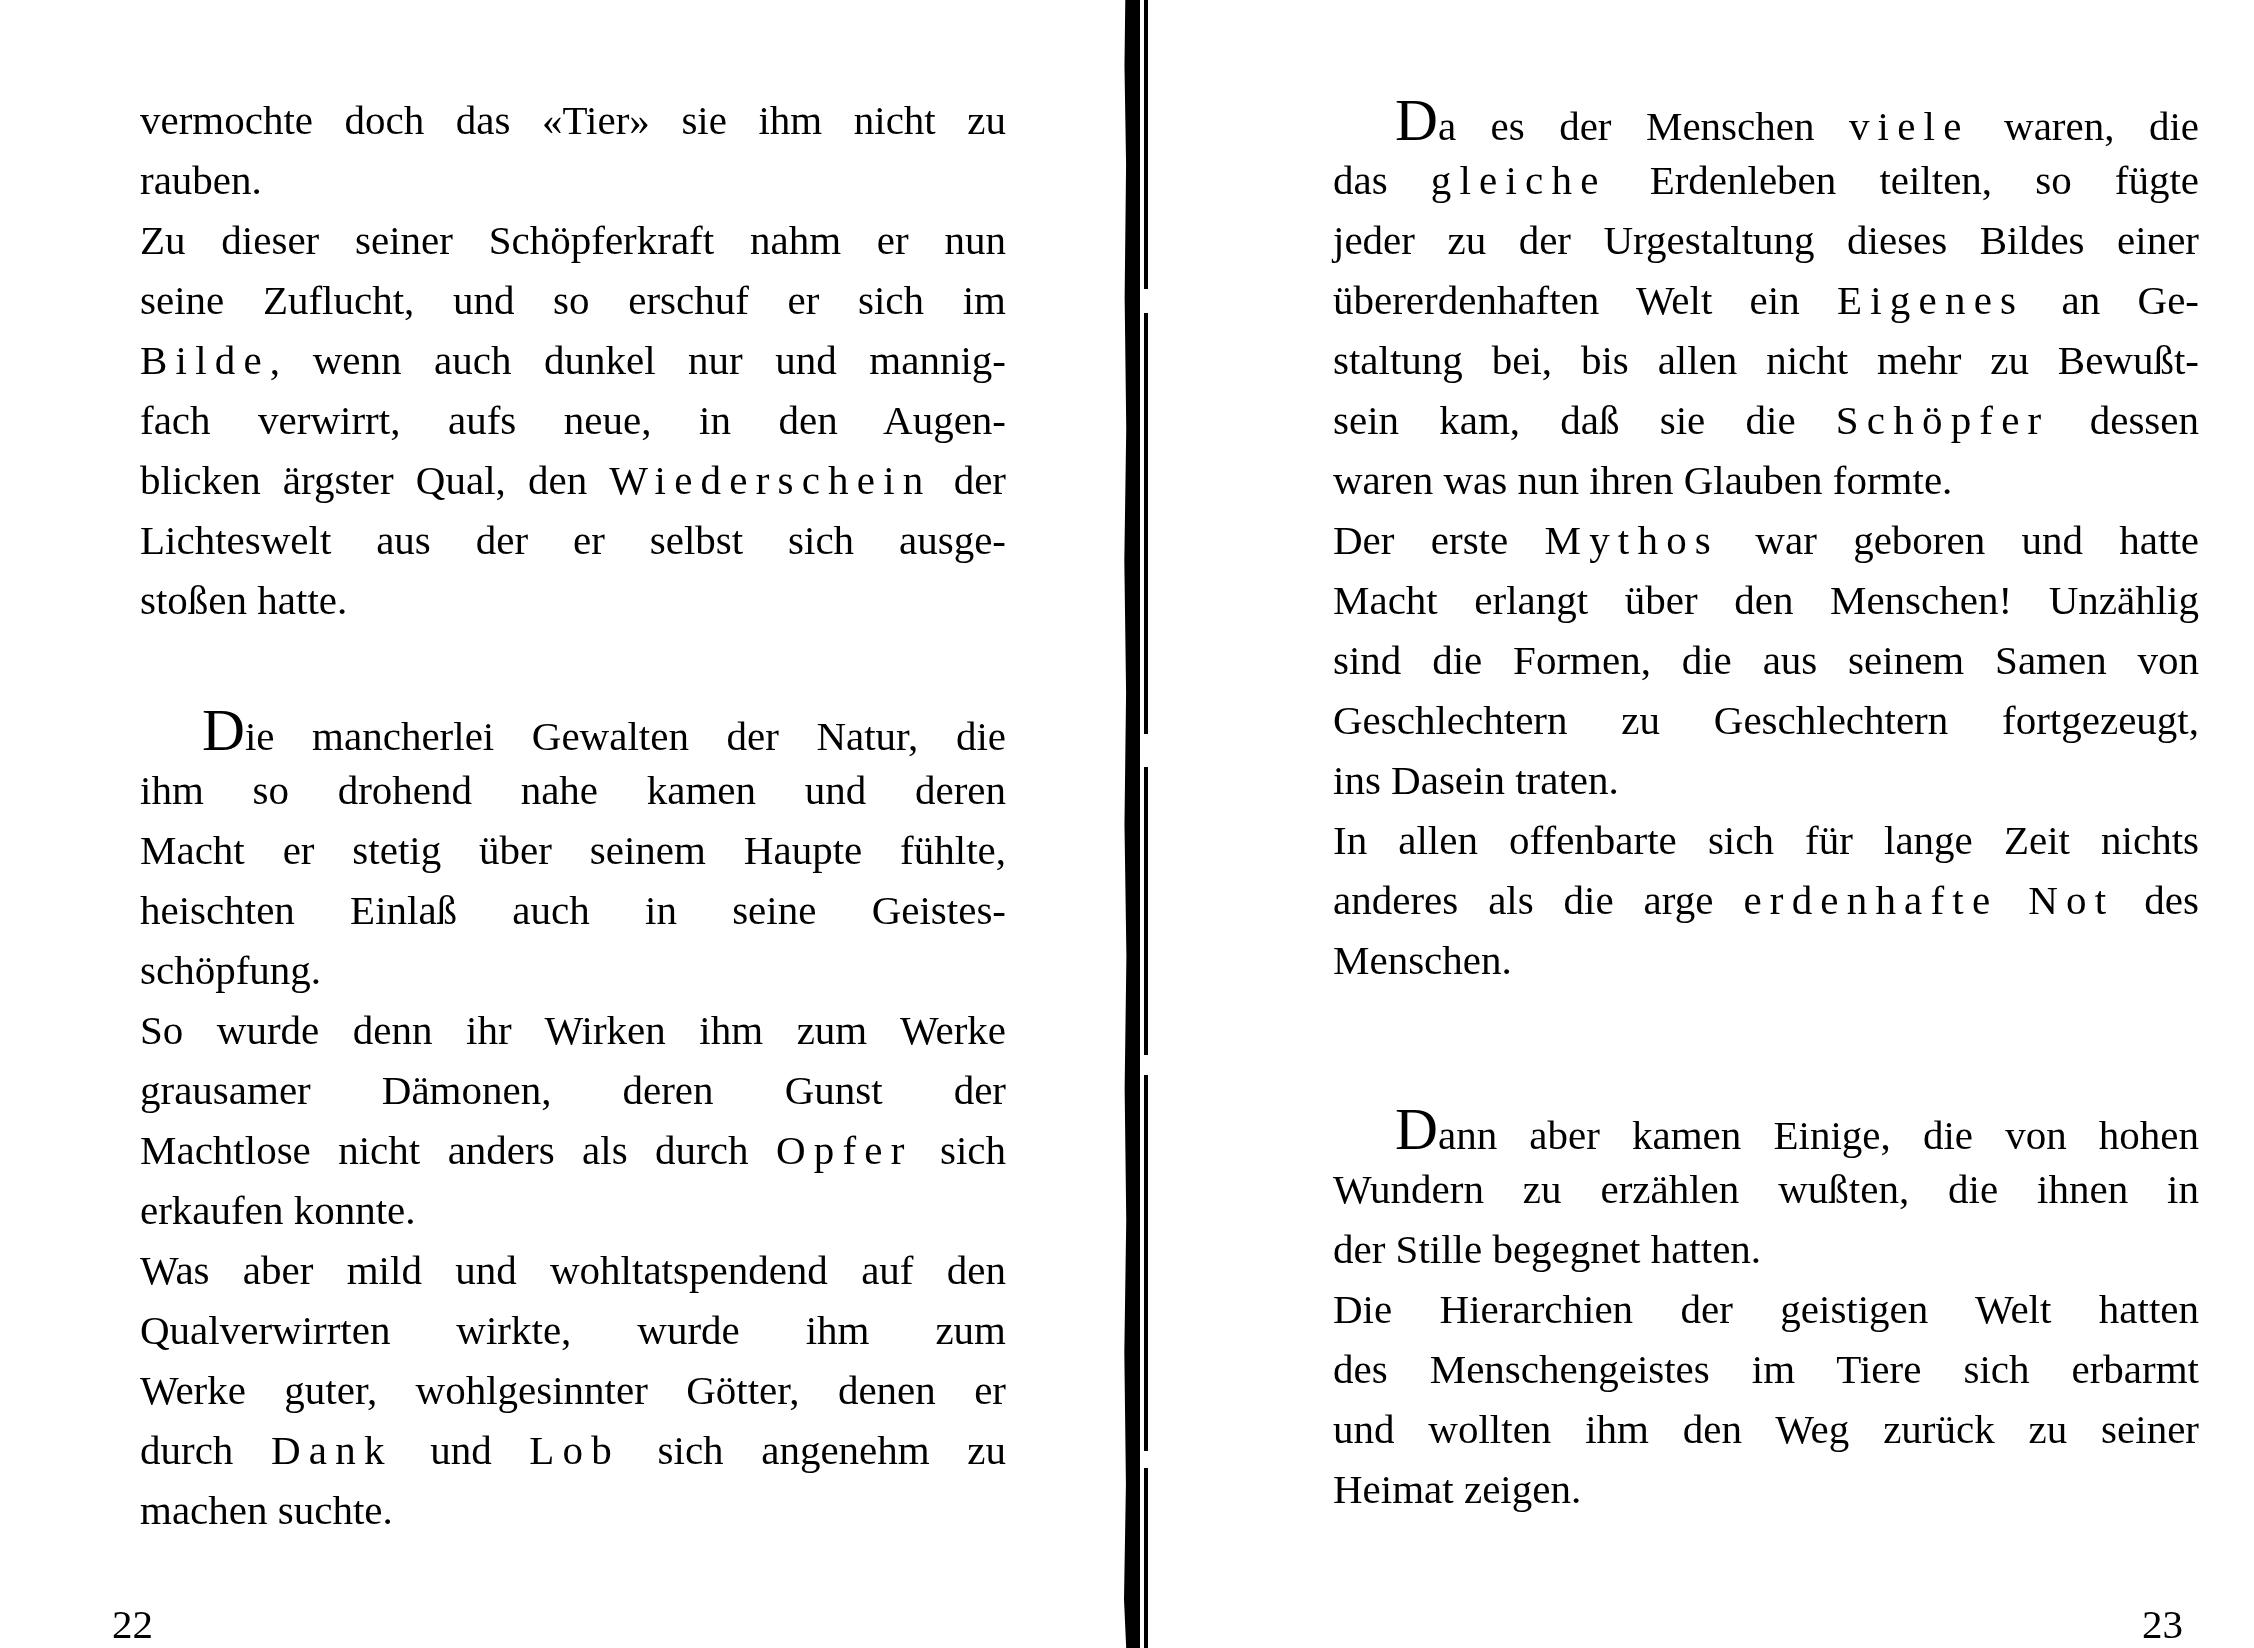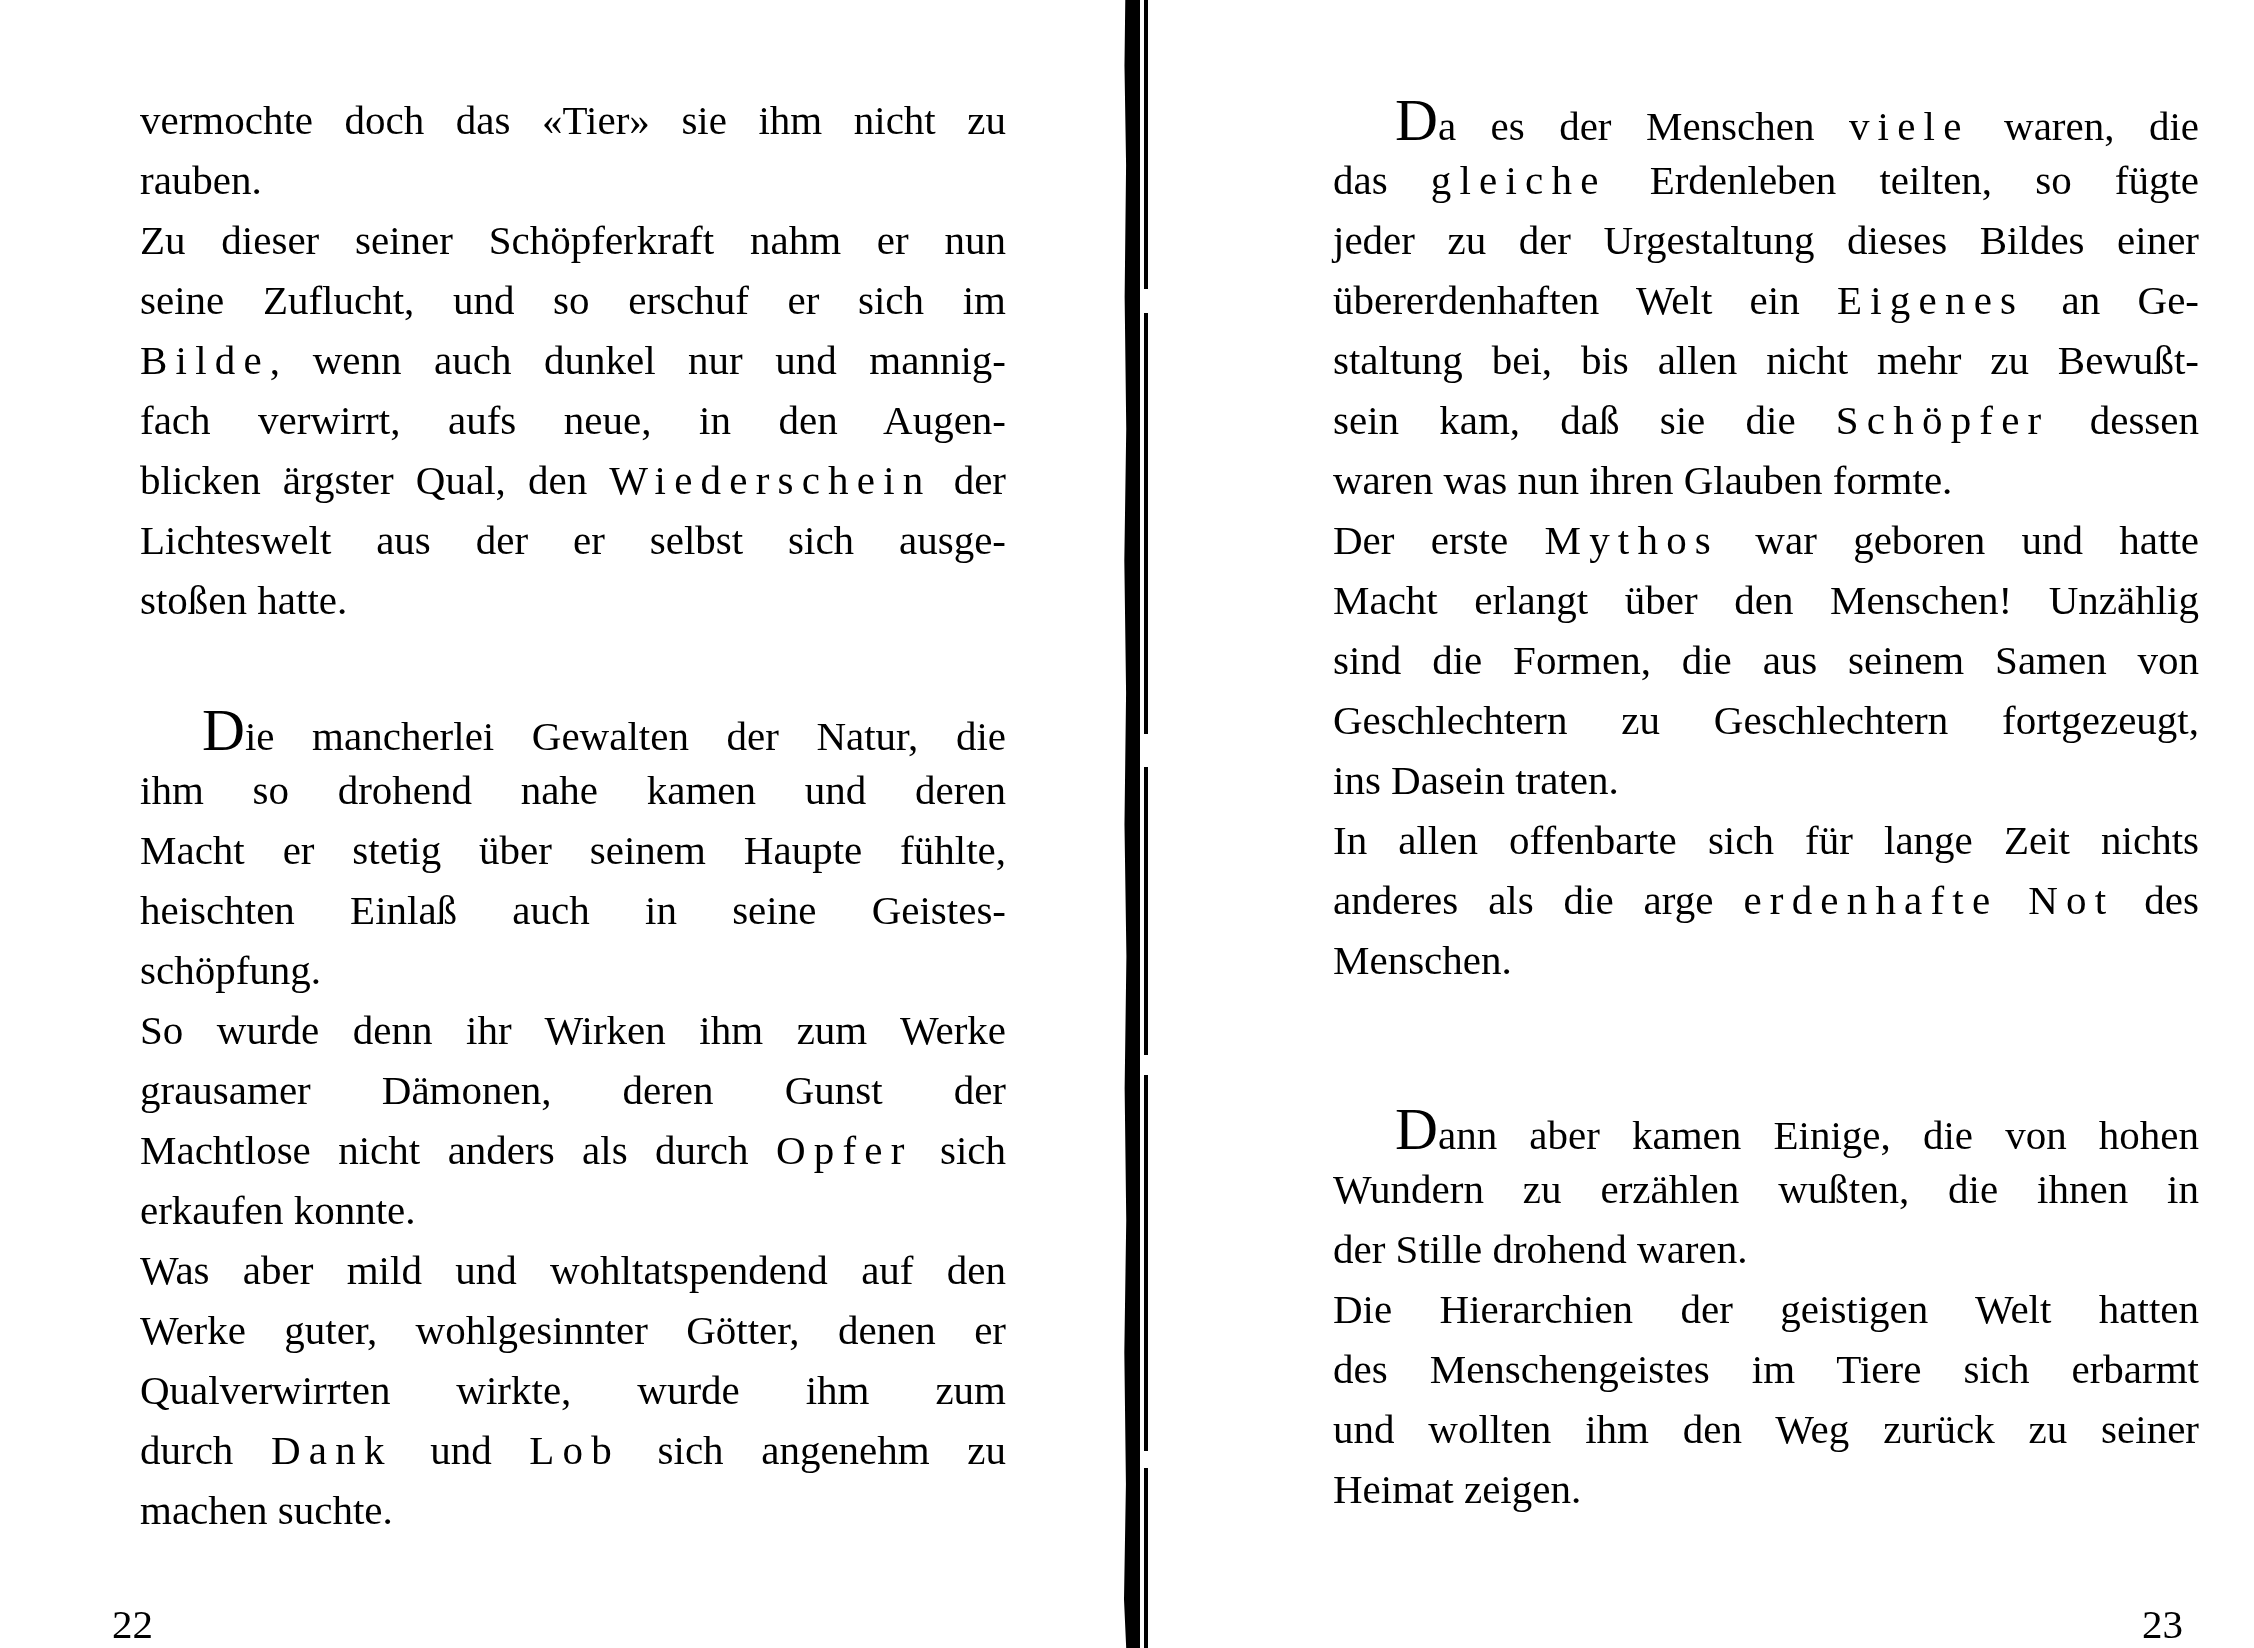--- a/index.html
+++ b/index.html
@@ -76,22 +76,22 @@
       <div class="line ind gap-para"><span class="big">D</span><span>ie mancherlei Gewalten der Natur, die</span></div>
       <div class="line"><span>ihm so drohend nahe kamen und deren</span></div>
       <div class="line"><span>Macht er stetig über seinem Haupte fühlte,</span></div>
       <div class="line"><span>heischten Einlaß auch in seine Geistes-</span></div>
       <div class="line last"><span>schöpfung.</span></div>
       <div class="line"><span>So wurde denn ihr Wirken ihm zum Werke</span></div>
       <div class="line"><span>grausamer Dämonen, deren Gunst der</span></div>
       <div class="line"><span>Machtlose nicht anders als durch </span><span class="sp">Opfer</span><span> sich</span></div>
       <div class="line last"><span>erkaufen konnte.</span></div>
       <div class="line"><span>Was aber mild und wohltatspendend auf den</span></div>
+      <div class="line"><span>Qualverwirrten wirkte, wurde ihm zum</span></div>
       <div class="line"><span>Werke guter, wohlgesinnter Götter, denen er</span></div>
-      <div class="line"><span>Qualverwirrten wirkte, wurde ihm zum</span></div>
       <div class="line"><span>durch </span><span class="sp">Dank</span><span> und </span><span class="sp">Lob</span><span> sich angenehm zu</span></div>
       <div class="line last"><span>machen suchte.</span></div>
     </div>
   <div class="page page-right" id="right-page">
       <div class="line ind"><span class="big">D</span><span>a es der Menschen </span><span class="sp">viele</span><span> waren, die</span></div>
       <div class="line"><span>das </span><span class="sp">gleiche</span><span> Erdenleben teilten, so fügte</span></div>
       <div class="line"><span>jeder zu der Urgestaltung dieses Bildes einer</span></div>
       <div class="line"><span>übererdenhaften Welt ein </span><span class="sp">Eigenes</span><span> an Ge-</span></div>
       <div class="line"><span>staltung bei, bis allen nicht mehr zu Bewußt-</span></div>
       <div class="line"><span>sein kam, daß sie die </span><span class="sp">Schöpfer</span><span> dessen</span></div>
@@ -99,21 +99,21 @@
       <div class="line"><span>Der erste </span><span class="sp">Mythos</span><span> war geboren und hatte</span></div>
       <div class="line"><span>Macht erlangt über den Menschen! Unzählig</span></div>
       <div class="line"><span>sind die Formen, die aus seinem Samen von</span></div>
       <div class="line"><span>Geschlechtern zu Geschlechtern fortgezeugt,</span></div>
       <div class="line last"><span>ins Dasein traten.</span></div>
       <div class="line"><span>In allen offenbarte sich für lange Zeit nichts</span></div>
       <div class="line"><span>anderes als die arge </span><span class="sp">erdenhafte</span><span> </span><span class="sp">Not</span><span> des</span></div>
       <div class="line last"><span>Menschen.</span></div>
       <div class="line ind gap-section"><span class="big">D</span><span>ann aber kamen Einige, die von hohen</span></div>
       <div class="line"><span>Wundern zu erzählen wußten, die ihnen in</span></div>
-      <div class="line last"><span>der Stille drohend waren.</span></div>
+      <div class="line last"><span>der Stille begegnet hatten.</span></div>
       <div class="line"><span>Die Hierarchien der geistigen Welt hatten</span></div>
       <div class="line"><span>des Menschengeistes im Tiere sich erbarmt</span></div>
       <div class="line"><span>und wollten ihm den Weg zurück zu seiner</span></div>
       <div class="line last"><span>Heimat zeigen.</span></div>
     </div>
   <div class="gutter-bar"></div>
   <div class="gutter-line"></div>
   <div class="pagenum pagenum-left">22</div>
   <div class="pagenum pagenum-right">23</div>
 </div>

